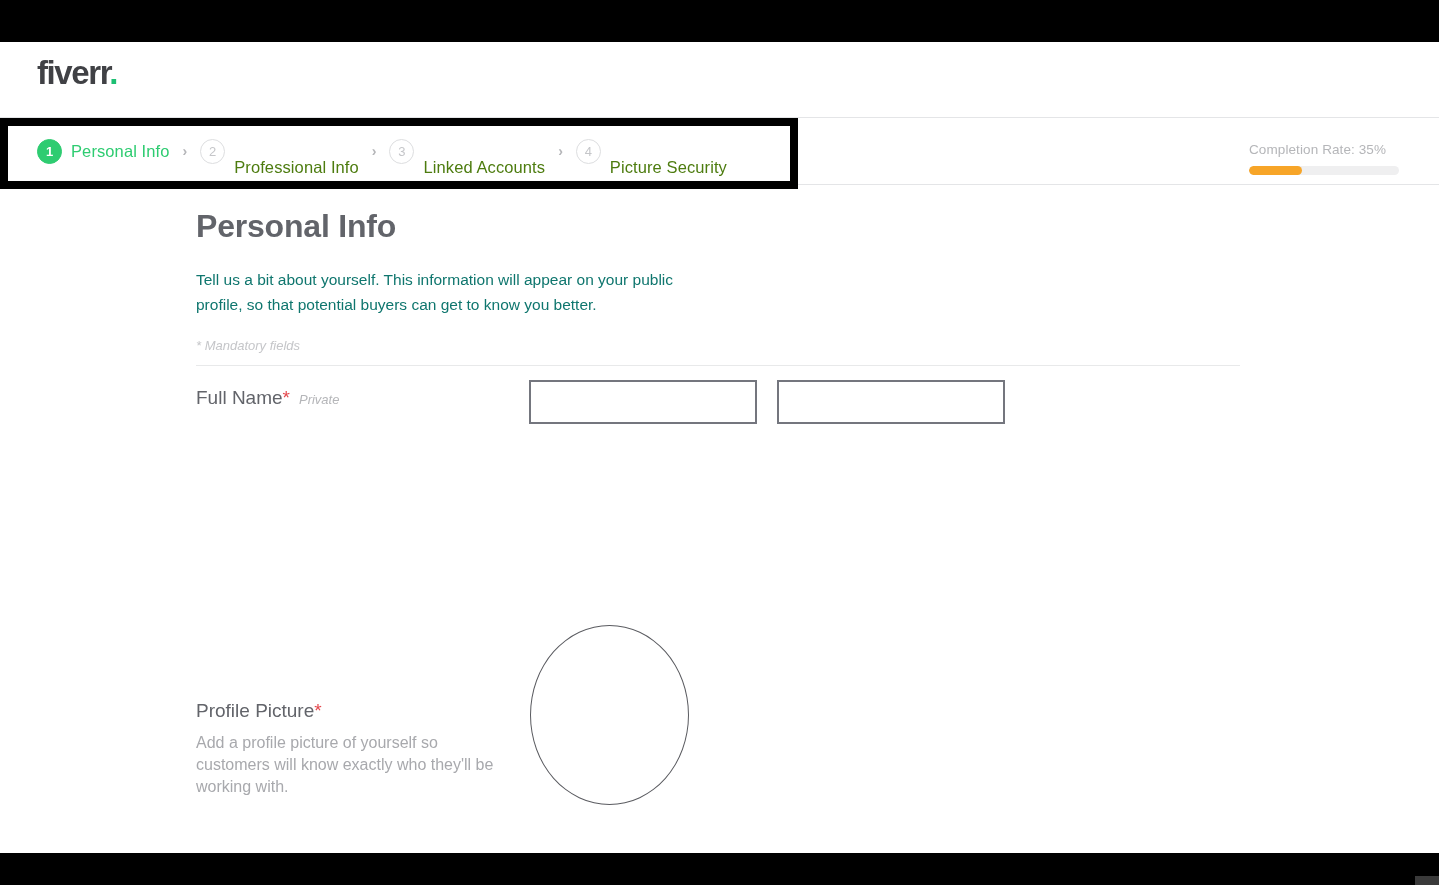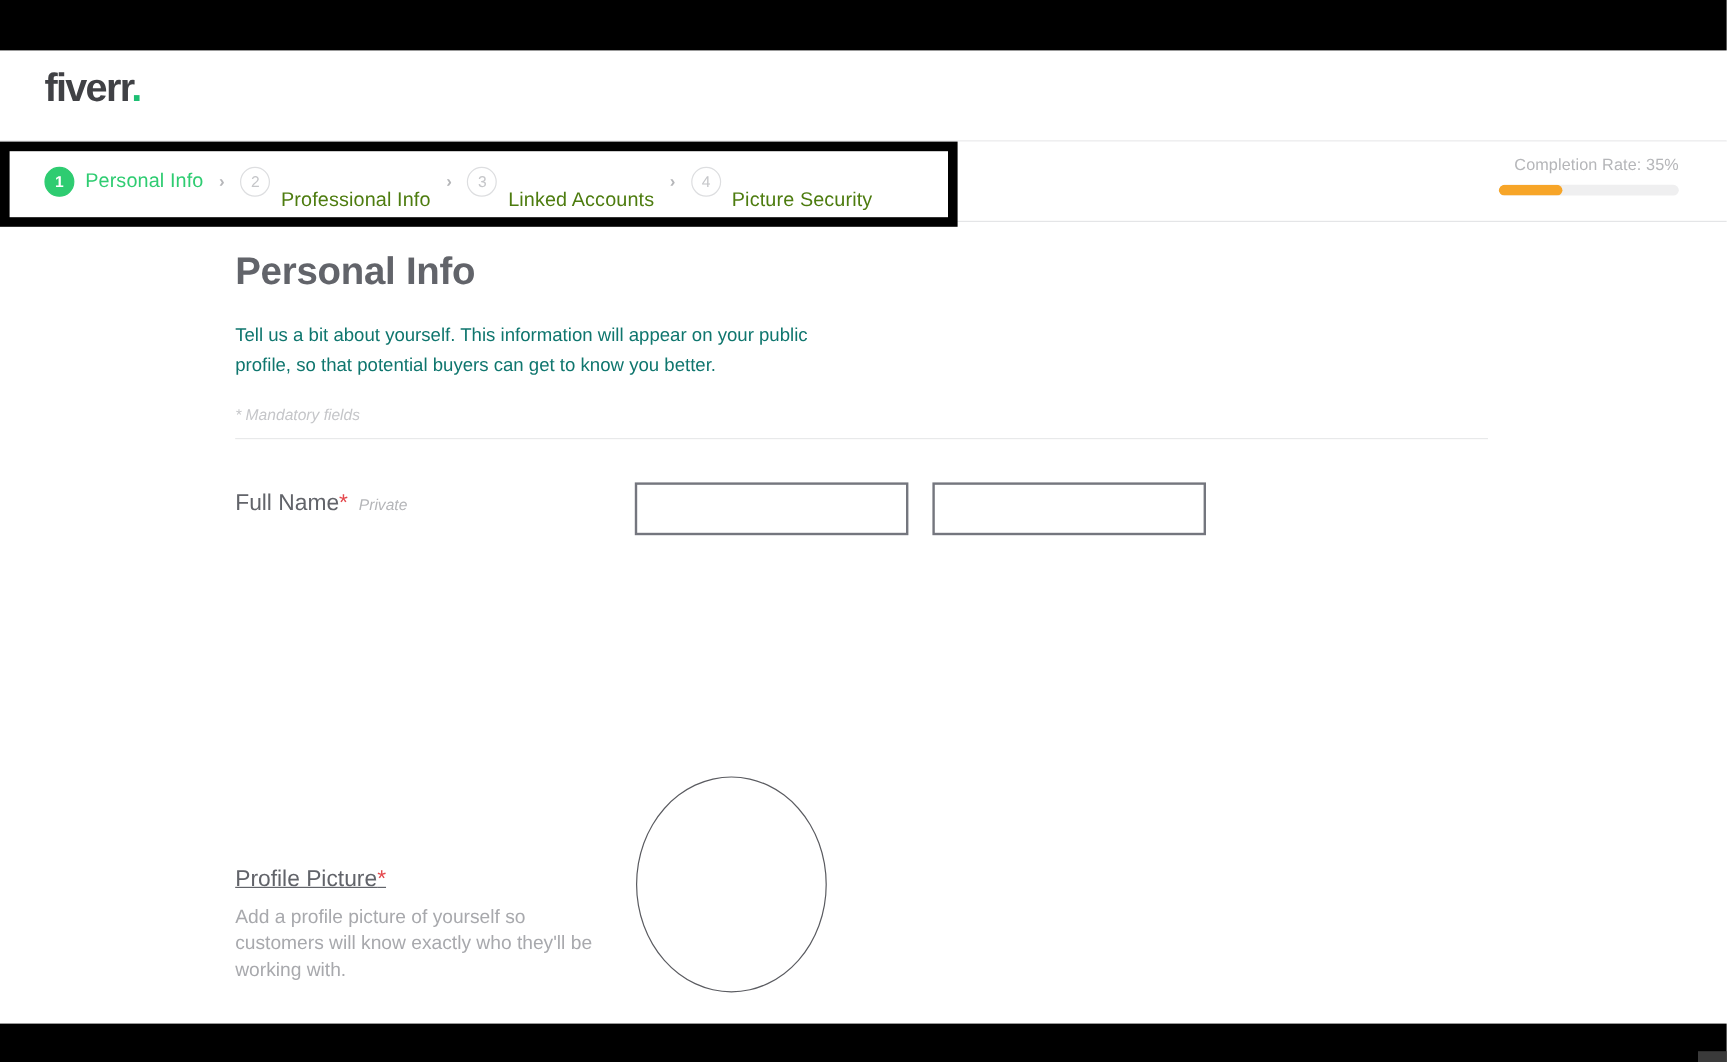--- a/index.html
+++ b/index.html
@@ -147,21 +147,22 @@
     right: 40px;
     top: 12px;
     width: 150px;
     text-align: left;
   }
   .completion-label {
     font-size: 13.5px;
     color: #b5b6b9;
     letter-spacing: 0.1px;
     white-space: nowrap;
-    text-align: right;
+    text-align: left;
+    margin-top: 12px;
   }
   .completion-track {
     margin-top: 9px;
     width: 150px;
     height: 9px;
     background: #efeff0;
     border-radius: 5px;
     overflow: hidden;
   }
   .completion-fill {
@@ -202,21 +203,21 @@
   .divider {
     margin-top: 12px;
     height: 1px;
     background: #e8e9ea;
     width: 1044px;
   }
 
   
   .field-row {
     position: relative;
-    margin-top: 36px;
+    margin-top: 14px;
     height: 70px;
   }
   .field-label {
     position: absolute;
     left: 0;
     top: 7px;
     font-size: 19px;
     color: #62646a;
     white-space: nowrap;
   }
@@ -257,21 +258,20 @@
   .pic-text {
     position: absolute;
     left: 0;
     top: 75px;
     width: 320px;
   }
   .pic-title {
     font-size: 19px;
     color: #62646a;
     white-space: nowrap;
-    text-decoration: underline;
   }
   .pic-desc {
     margin-top: 10px;
     font-size: 16px;
     line-height: 22px;
     color: #a8a9ad;
   }
   .avatar-circle {
     position: absolute;
     left: 334px;

